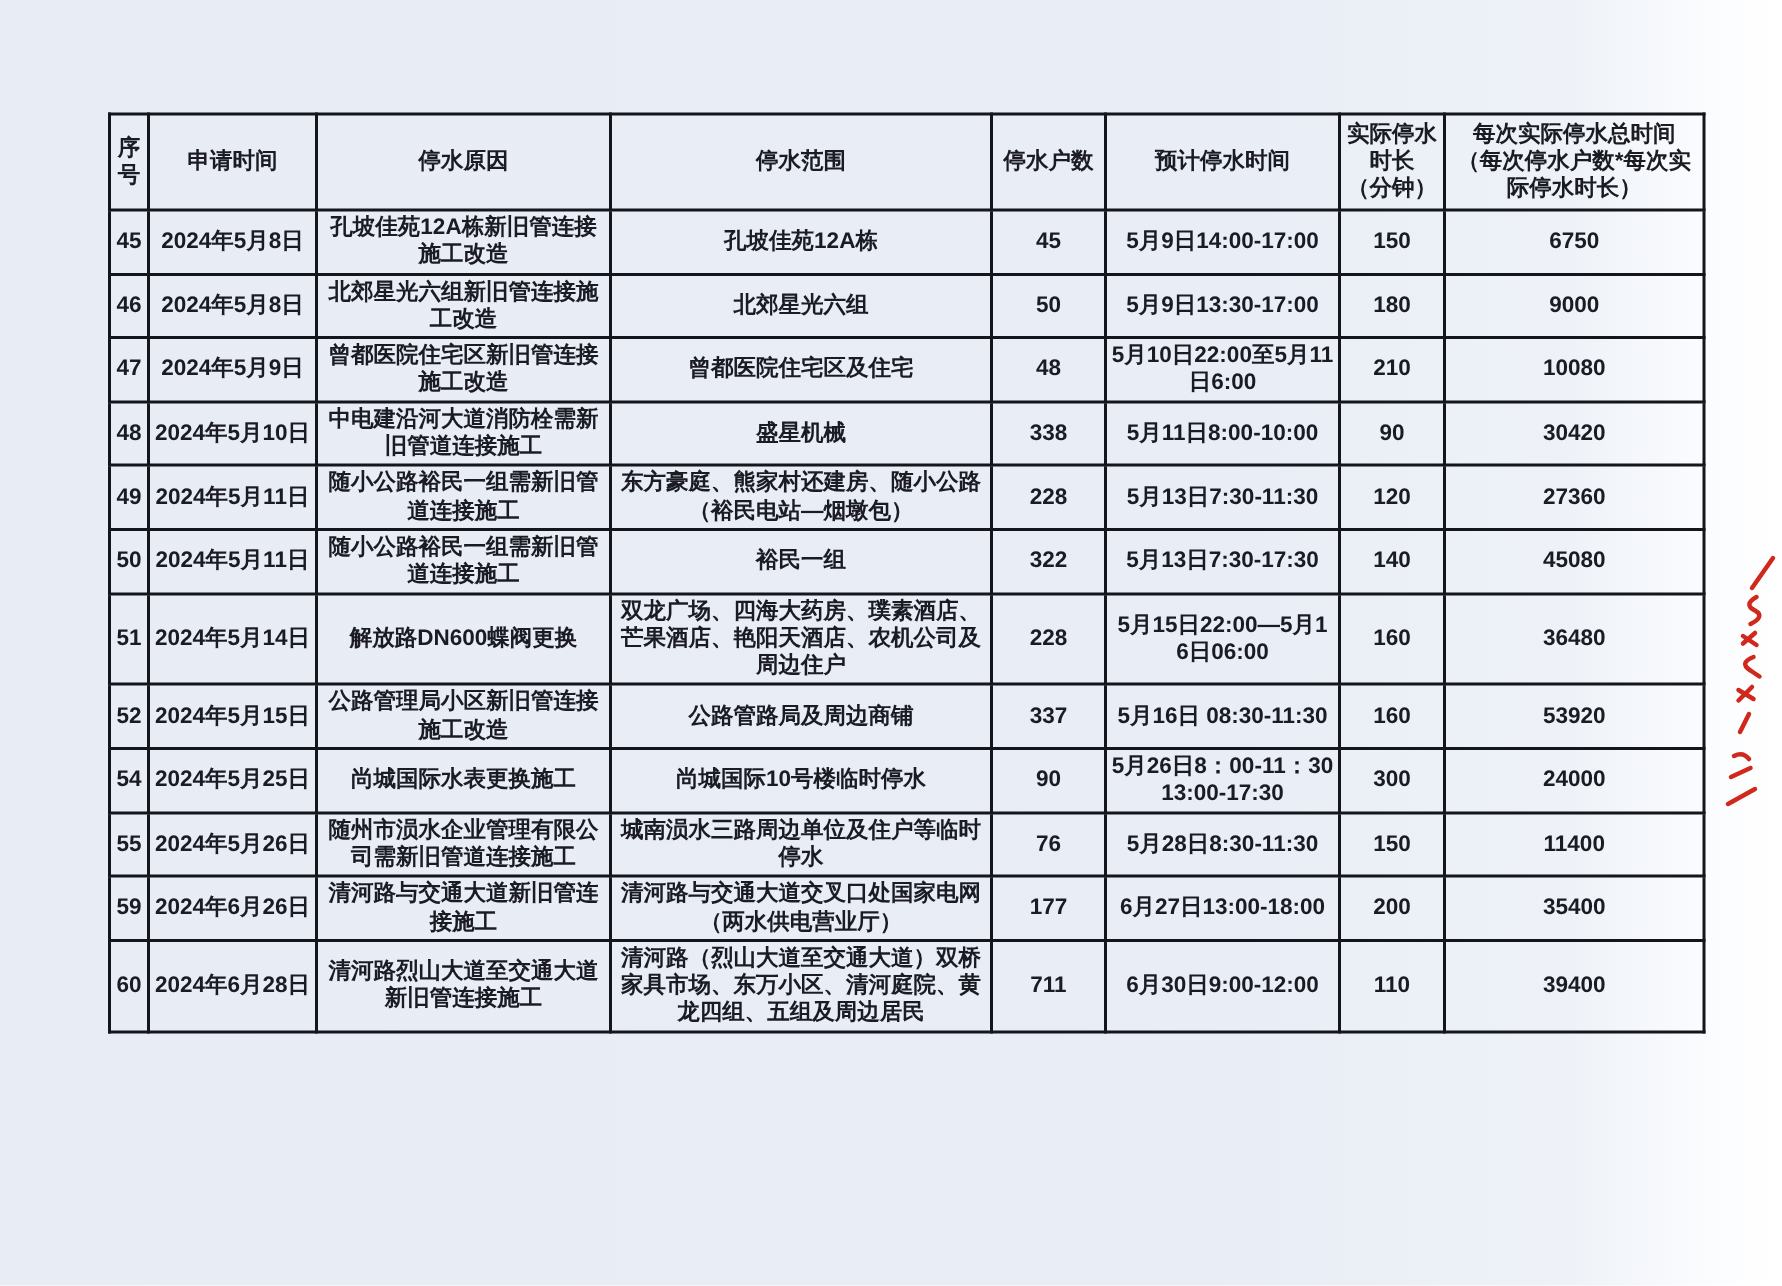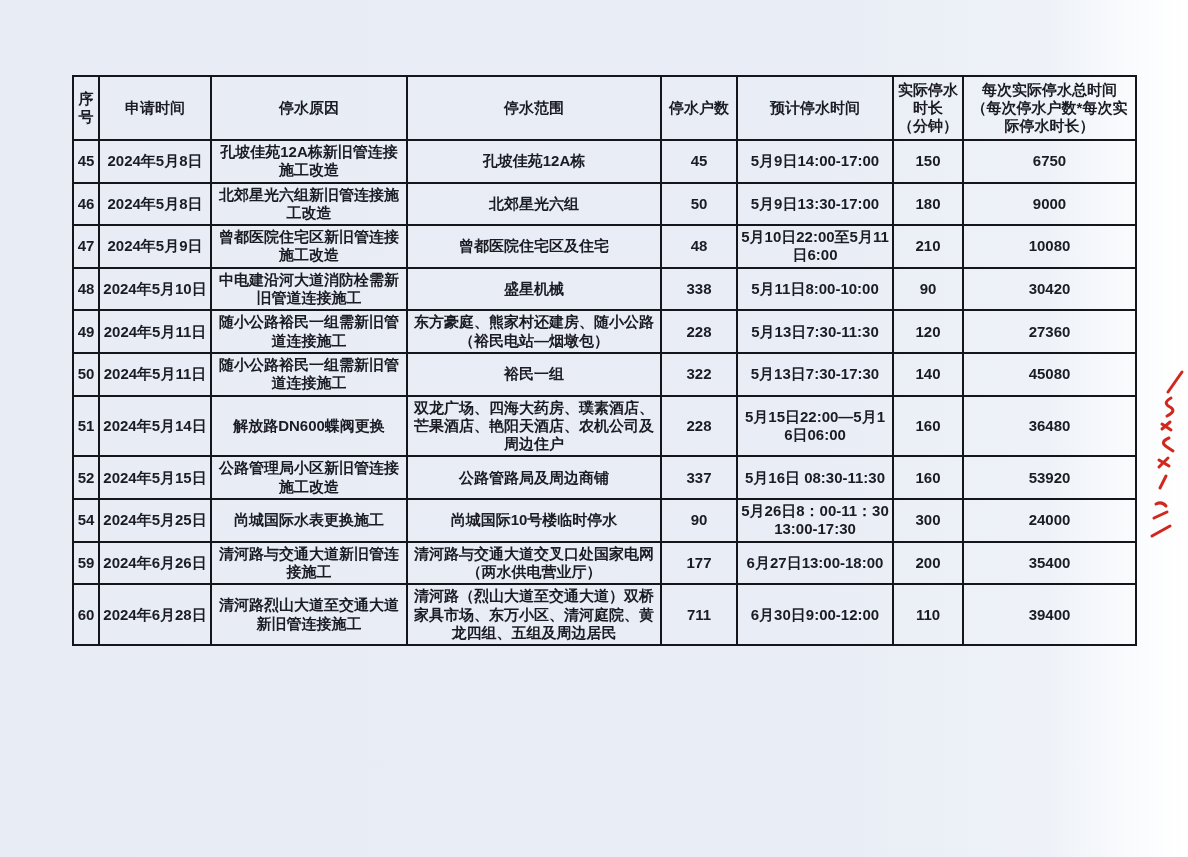--- a/index.html
+++ b/index.html
@@ -160,20 +160,30 @@
           <td class="c1">2024年5月25日</td>
           <td class="c2">尚城国际水表更换施工</td>
           <td class="c3">尚城国际10号楼临时停水</td>
           <td class="c4">90</td>
           <td class="c5">5月26日8：00-11：30
 13:00-17:30</td>
           <td class="c6">300</td>
           <td class="c7">24000</td>
         </tr>
         <tr>
+          <td class="c0">55</td>
+          <td class="c1">2024年5月26日</td>
+          <td class="c2">随州市涢水企业管理有限公司需新旧管道连接施工</td>
+          <td class="c3">城南涢水三路周边单位及住户等临时停水</td>
+          <td class="c4">76</td>
+          <td class="c5">5月28日8:30-11:30</td>
+          <td class="c6">150</td>
+          <td class="c7">11400</td>
+        </tr>
+        <tr>
           <td class="c0">59</td>
           <td class="c1">2024年6月26日</td>
           <td class="c2">清河路与交通大道新旧管连接施工</td>
           <td class="c3">清河路与交通大道交叉口处国家电网（两水供电营业厅）</td>
           <td class="c4">177</td>
           <td class="c5">6月27日13:00-18:00</td>
           <td class="c6">200</td>
           <td class="c7">35400</td>
         </tr>
         <tr>

